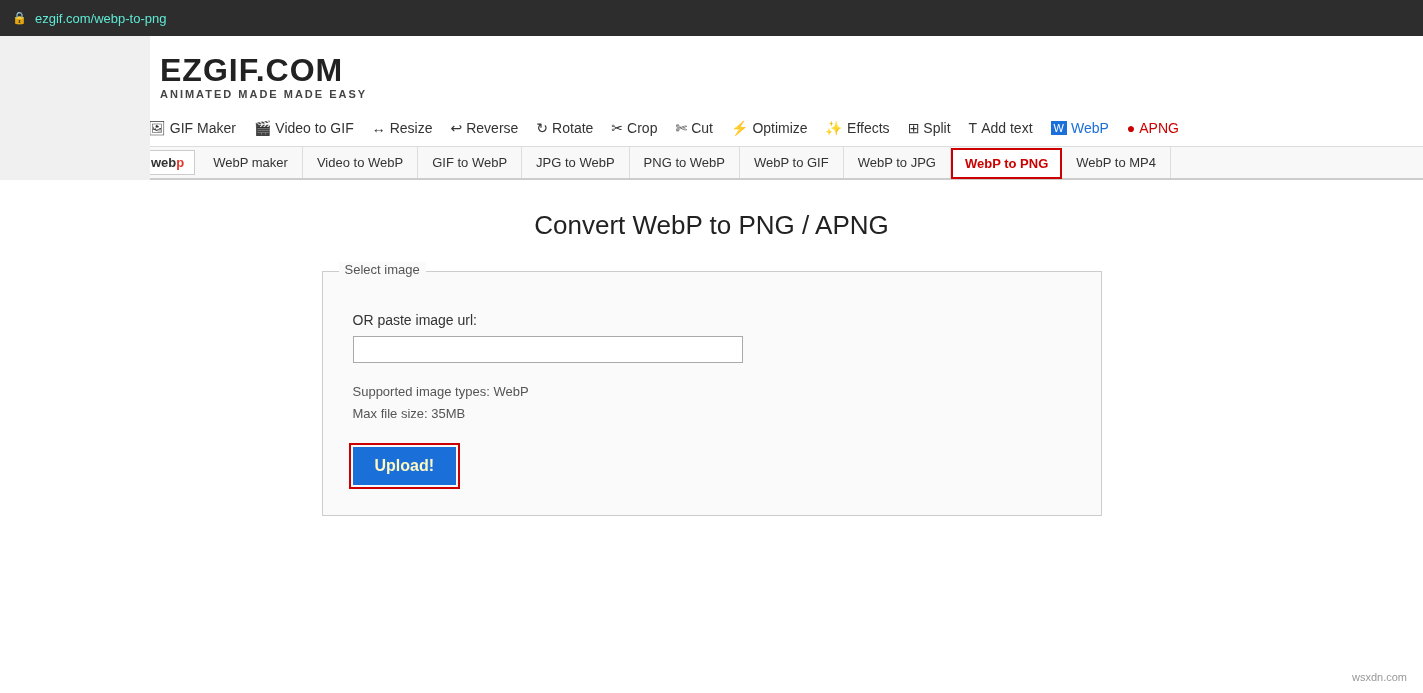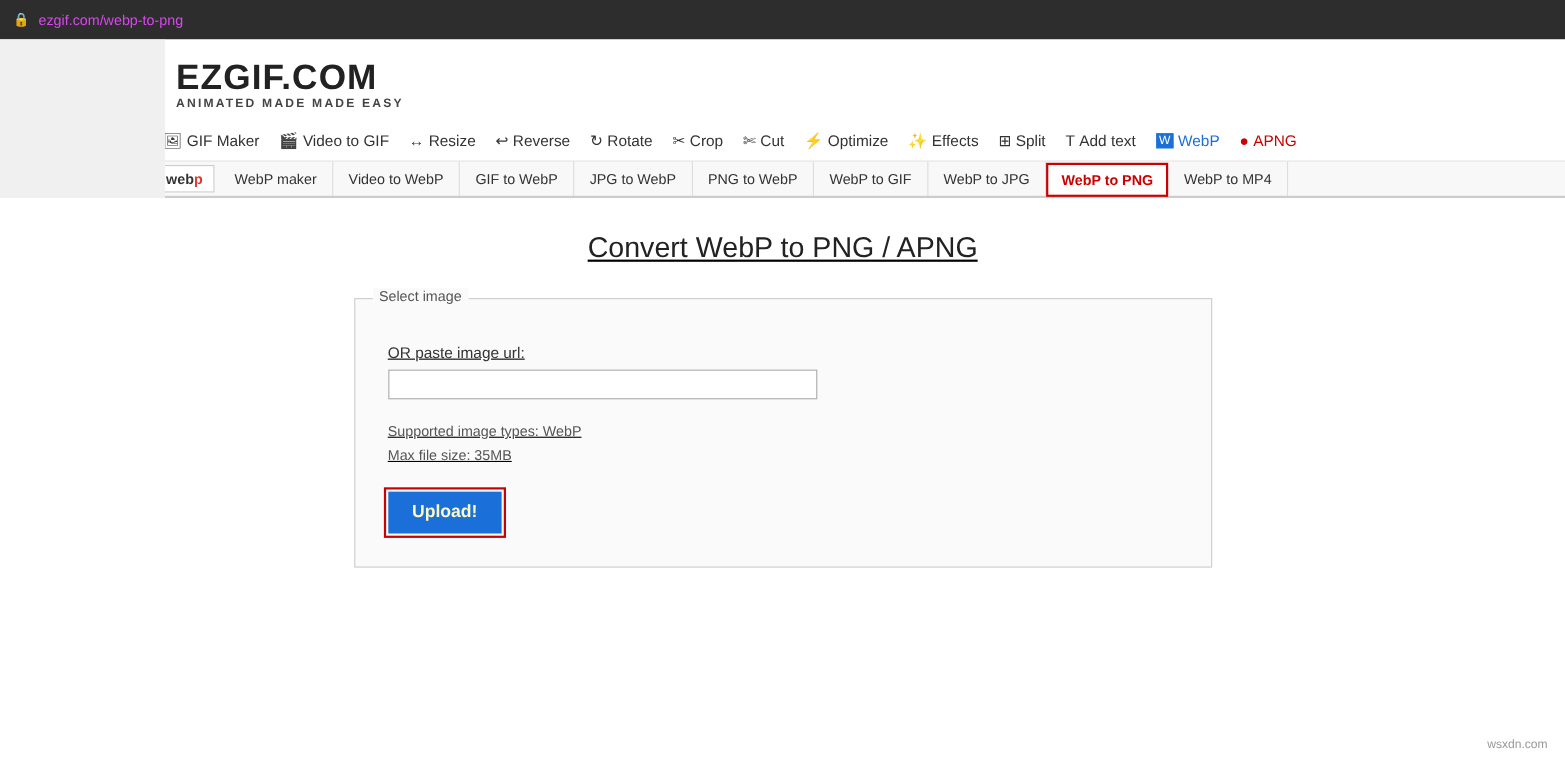--- a/index.html
+++ b/index.html
@@ -10,21 +10,21 @@
       background: #2d2d2d;
       height: 36px;
       display: flex;
       align-items: center;
       padding: 0 12px;
       color: #ccc;
       font-size: 13px;
       gap: 8px;
     }
     .browser-bar .lock-icon { font-size: 12px; color: #aaa; }
-    .browser-bar .url { color: #d946ef; }
+    .browser-bar .url { color: #5eead4; }
 
     
     .page-wrapper {
       background: #fff;
       min-height: calc(693px - 36px);
       display: flex;
       flex-direction: column;
     }
 
     
@@ -114,21 +114,20 @@
     }
     .webp-logo span.web { color: #333; }
     .webp-logo span.p { color: #e03a2f; }
 
     
     .main-content {
       flex: 1;
       padding: 30px 140px;
       background: #fff;
       position: relative;
-      text-decoration: underline;
     }
 
     .page-title {
       text-align: center;
       font-size: 26px;
       font-weight: normal;
       color: #222;
       margin-bottom: 30px;
     }
 

